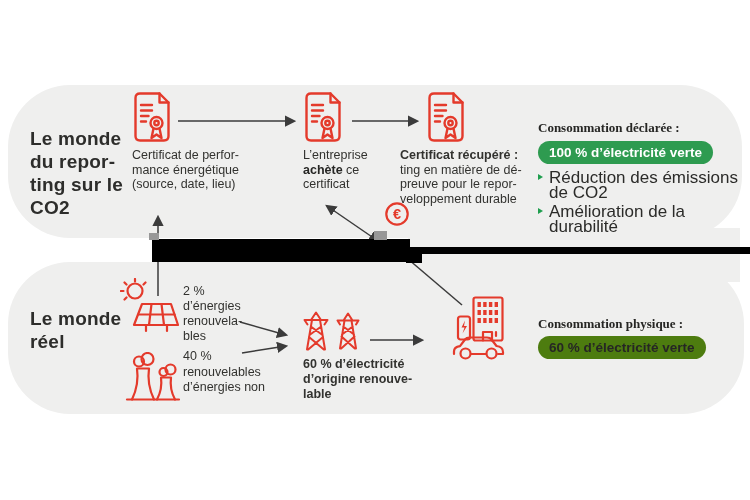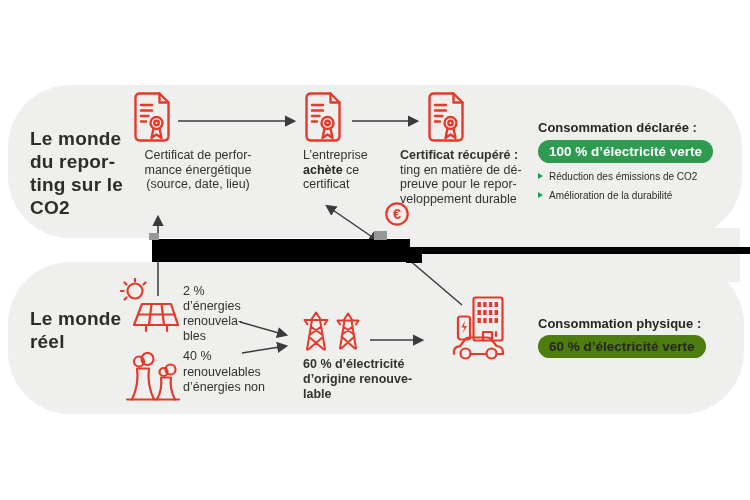--- a/index.html
+++ b/index.html
@@ -4,25 +4,25 @@
 <style>
   html,body{margin:0;padding:0;background:#fff;}
   .canvas{position:relative;width:750px;height:500px;background:#fff;overflow:hidden;
           font-family:"Liberation Sans",sans-serif;color:#32322f;}
   .abs{position:absolute;}
   .blob{background:#efefee;border-radius:62px;}
   .patch{background:#efefee;}
   .world-title{font-size:19px;font-weight:700;line-height:23px;color:#2d2d2b;letter-spacing:.2px;}
   .body-txt{font-size:12.5px;line-height:14.5px;color:#32322f;}
   .body-txt b{color:#262624;}
-  .heading-sm{font-size:13px;font-weight:700;color:#262624;}
+  .heading-sm{font-size:13px;font-weight:700;color:#262624;font-family:Liberation Serif, serif;}
   .pill{display:inline-block;font-size:13.5px;font-weight:700;padding:4px 11px;border-radius:13px;}
   .pill-green{background:#2e9b50;color:#ffffff;}
   .pill-yellow{background:#4d7c0f;color:#262624;}
-  .bullet-row{display:flex;align-items:flex-start;margin-top:4px;font-size:10px;line-height:15px;color:#2b2b29;}
+  .bullet-row{display:flex;align-items:flex-start;margin-top:4px;font-size:17px;line-height:15px;color:#2b2b29;}
   .tri{width:0;height:0;border-left:5px solid #1f9e4e;border-top:3.5px solid transparent;
        border-bottom:3.5px solid transparent;margin:4px 6px 0 0;flex:0 0 auto;}
   .bar{background:#000;}
   .gray-sq{background:#979797;}
   svg.icon{display:block;}
   svg.icon *{vector-effect:non-scaling-stroke;}
 </style>
 </head>
 <body>
 
@@ -152,21 +152,21 @@
   <div class="abs gray-sq" style="left:149px;top:233px;width:10px;height:7px;"></div>
   <div class="abs gray-sq" style="left:374px;top:231px;width:13px;height:9px;"></div>
 
   <div class="abs world-title" style="left:30px;top:127px;width:112px;">
     <div>Le monde</div>
     <div>du repor-</div>
     <div>ting sur le</div>
     <div>CO2</div>
   </div>
 
-  <div class="abs body-txt" style="left:132px;top:148px;width:132px;text-align:center;">
+  <div class="abs body-txt" style="left:132px;top:148px;width:132px;">
     <div>Certificat de perfor-</div>
     <div>mance énergétique</div>
     <div>(source, date, lieu)</div>
   </div>
 
   <div class="abs body-txt" style="left:303px;top:148px;width:90px;">
     <div>L’entreprise</div>
     <div><b>achète</b><span> ce</span></div>
     <div>certificat</div>
   </div>

